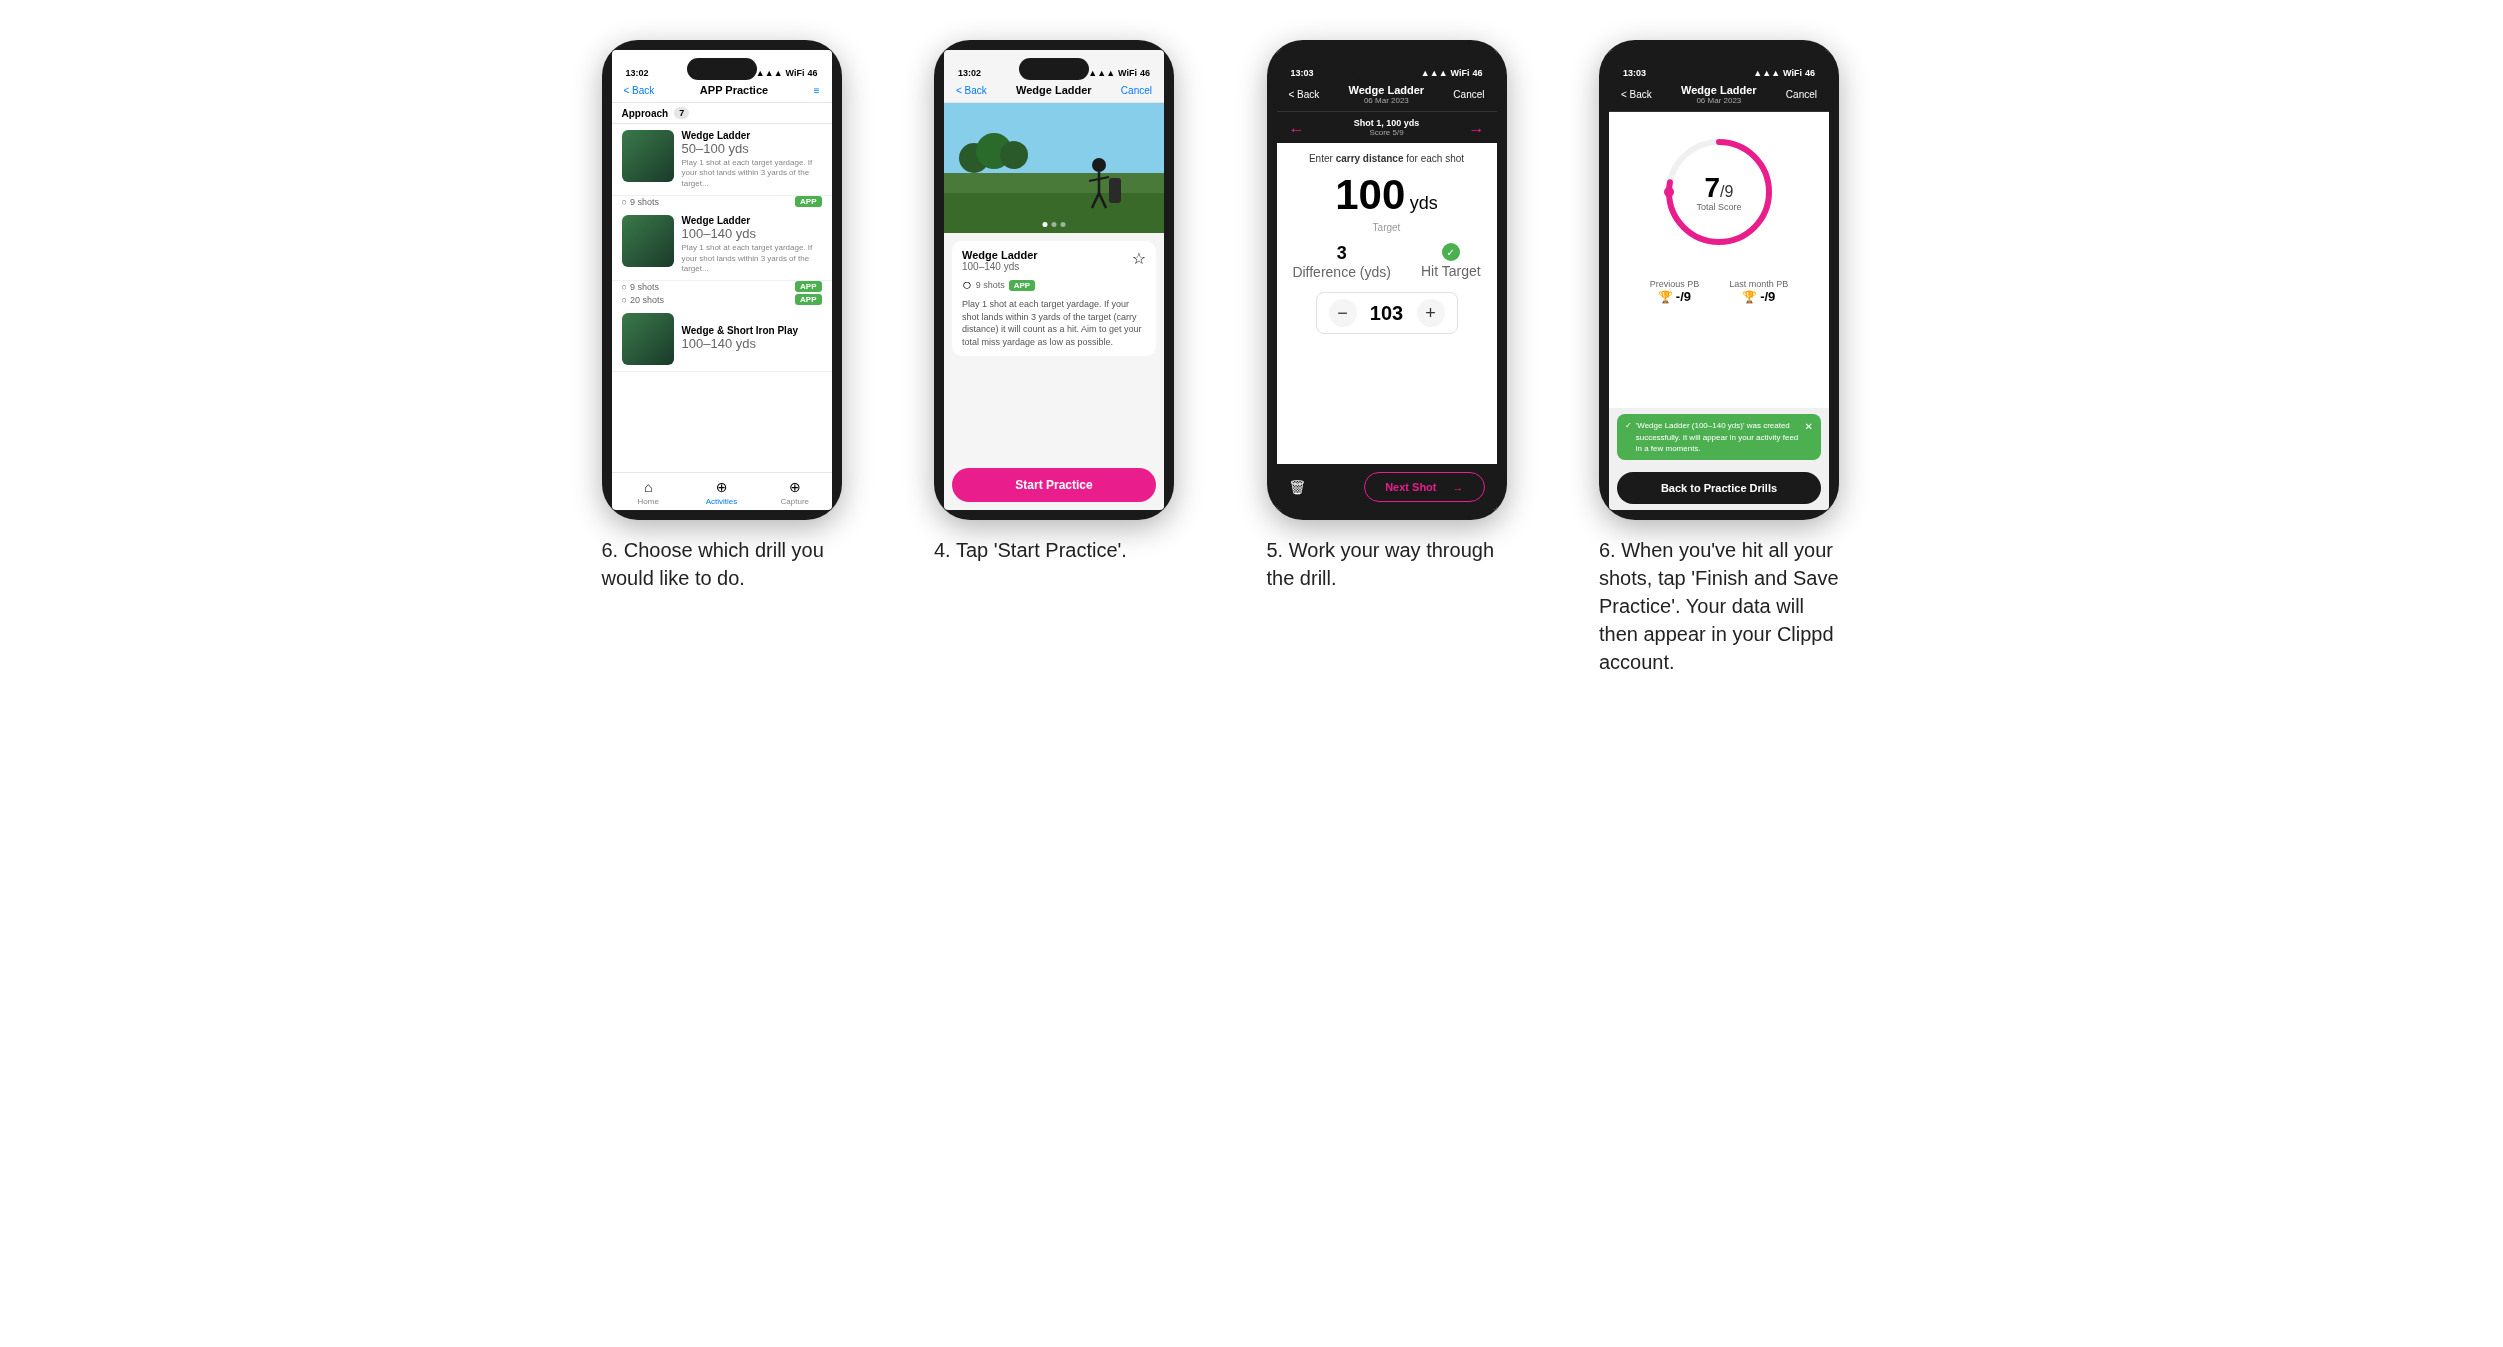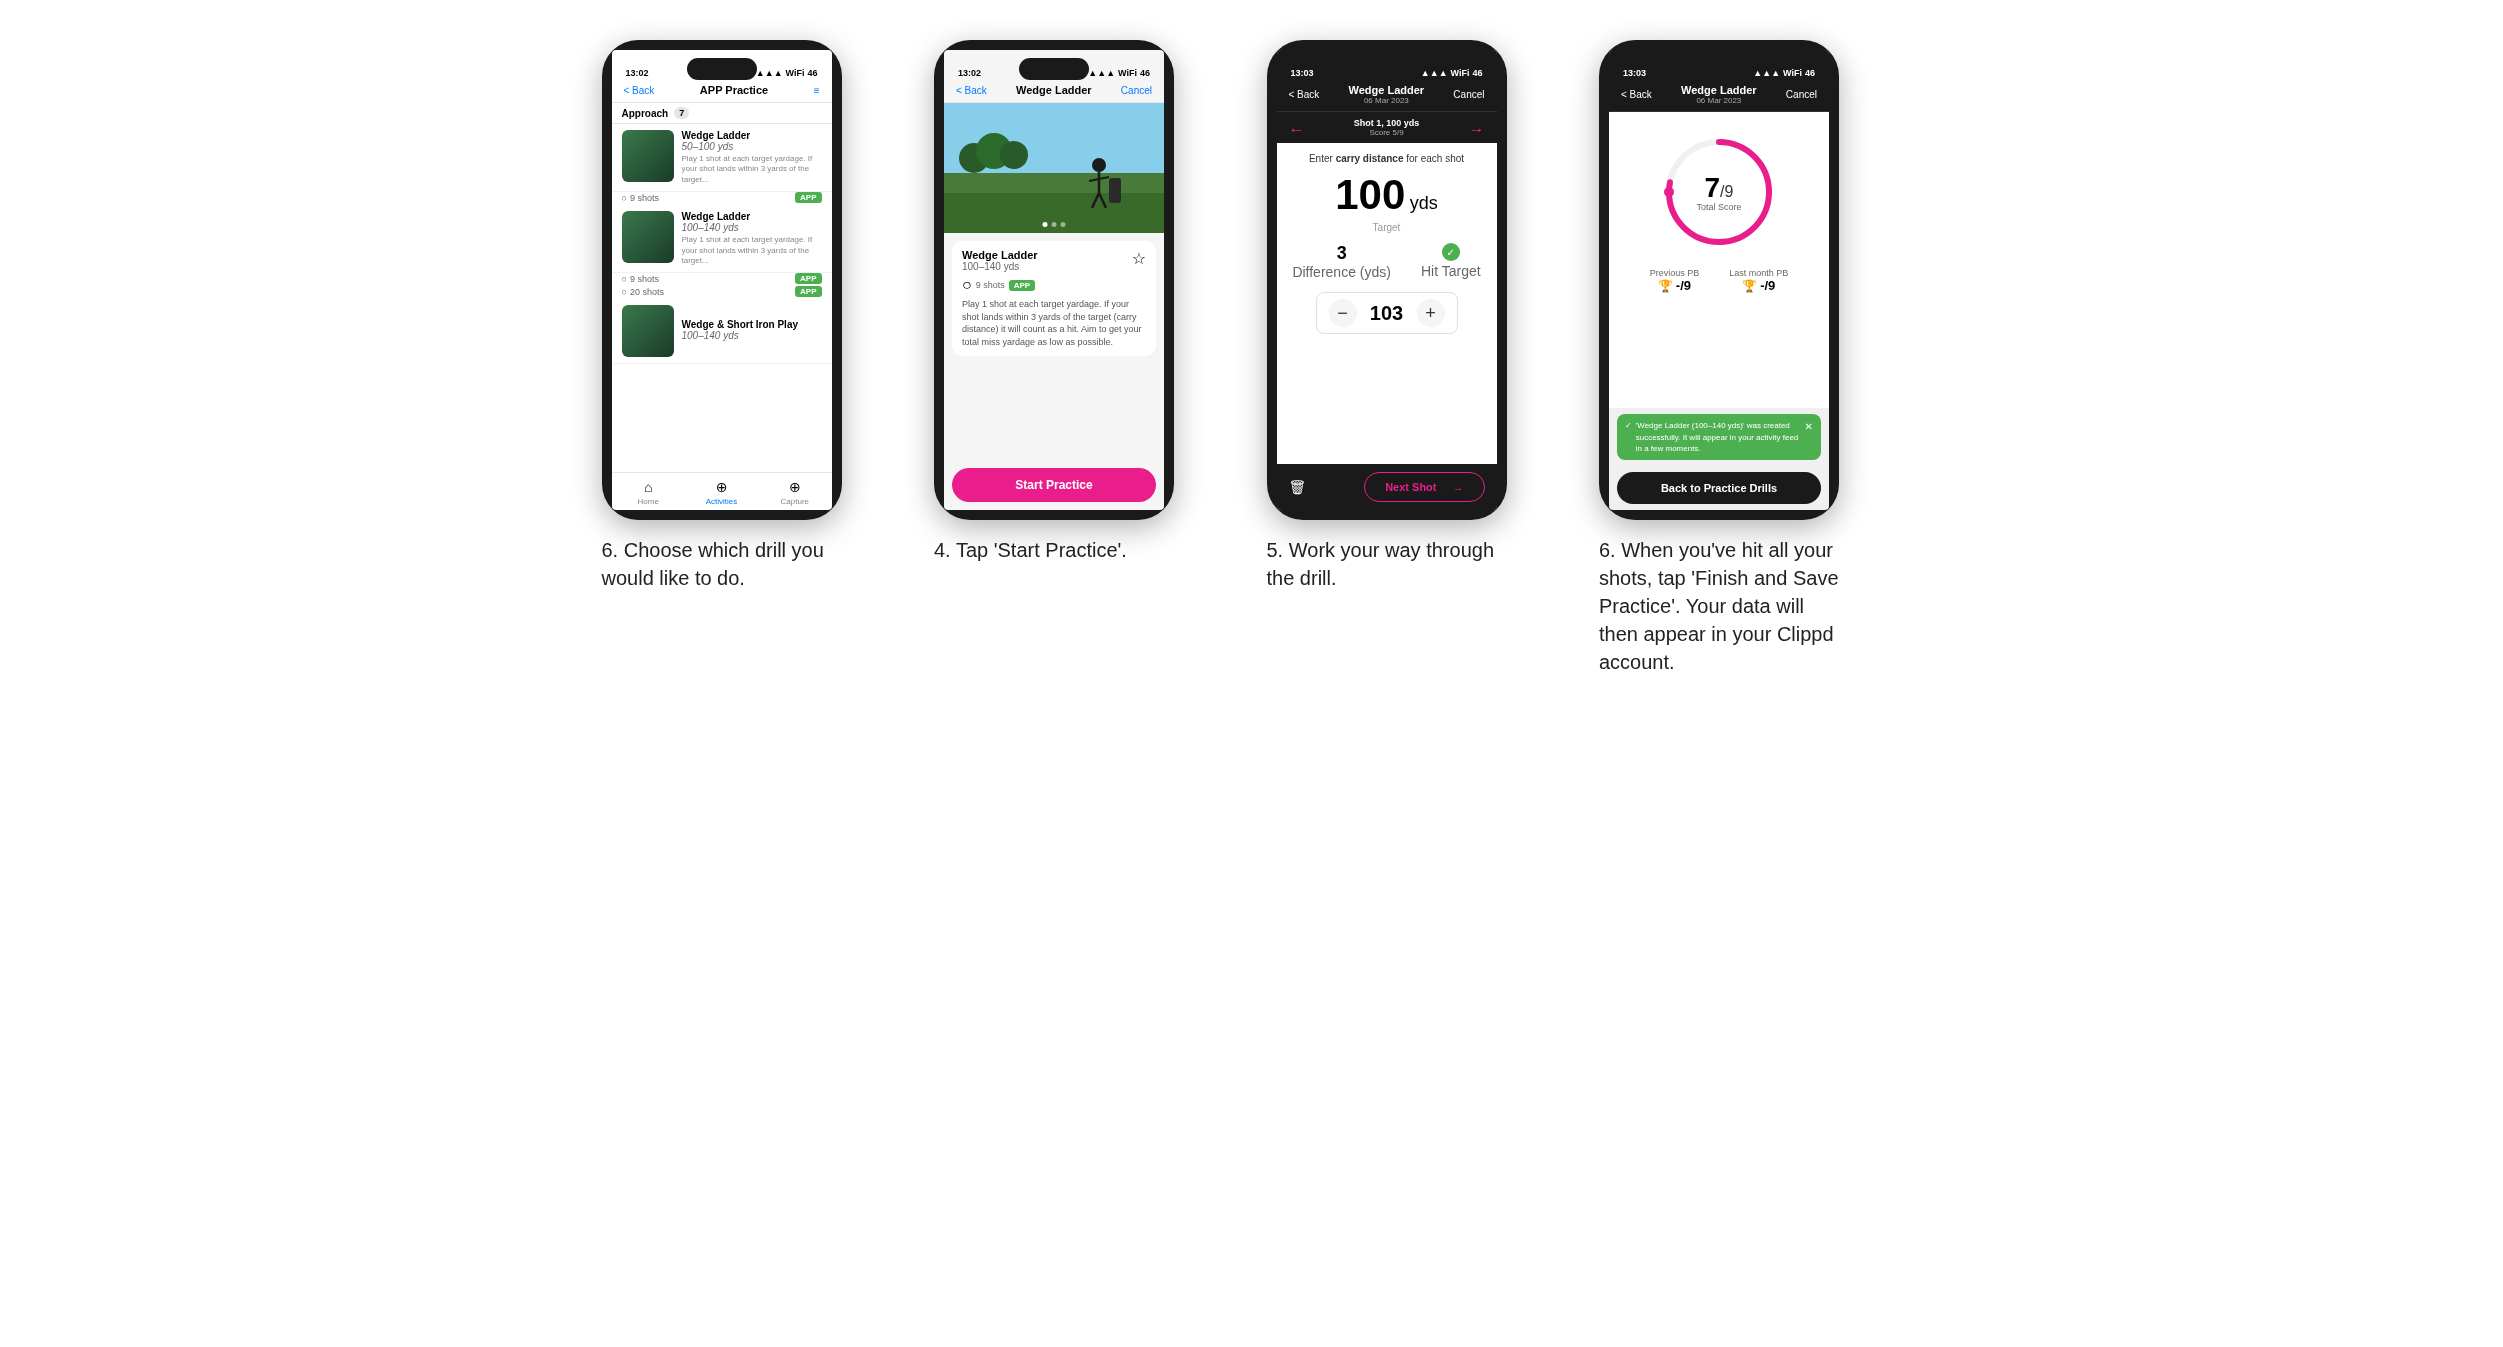--- a/index.html
+++ b/index.html
@@ -169,24 +169,23 @@
       display: flex;
       flex-direction: column;
       justify-content: center;
     }
     .drill-name {
       font-size: 10px;
       font-weight: 700;
       color: #000;
     }
     .drill-yds {
-      font-size: 10px;
+      font-size: 13px;
       color: #666;
       margin-bottom: 2px;
-      font-style: italic;
     }
     .drill-desc {
       font-size: 8px;
       color: #888;
       line-height: 1.3;
     }
     .drill-footer {
       display: flex;
       align-items: center;
       justify-content: space-between;
@@ -480,21 +479,21 @@
       color: #333;
     }
     .score-sublabel {
       font-size: 9px;
       color: #666;
       margin-top: -2px;
     }
     .pb-row {
       display: flex;
       gap: 30px;
-      margin-top: 6px;
+      margin-top: 17px;
       align-items: flex-end;
     }
     .pb-item {
       text-align: center;
     }
     .pb-label {
       font-size: 9px;
       color: #666;
     }
     .pb-val {

